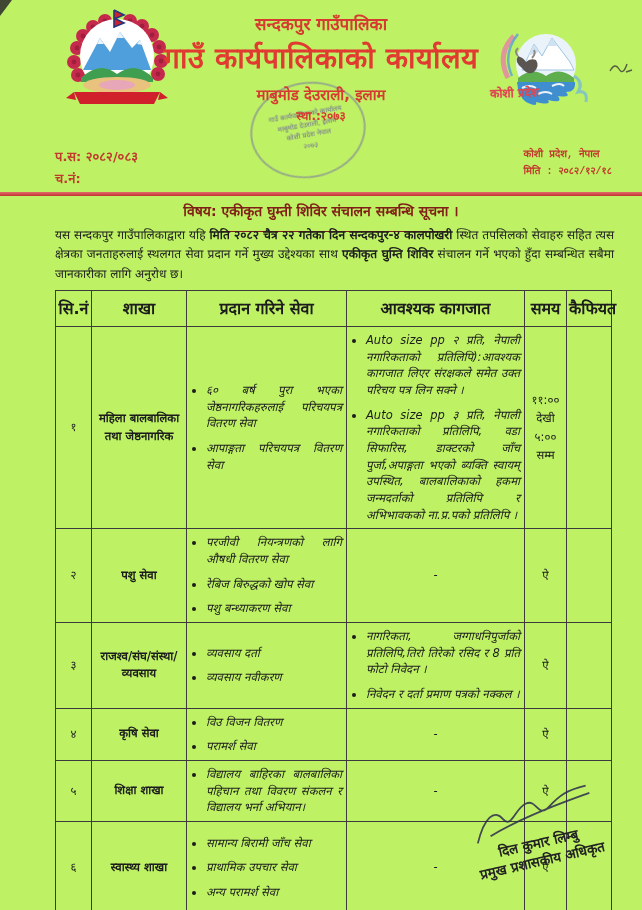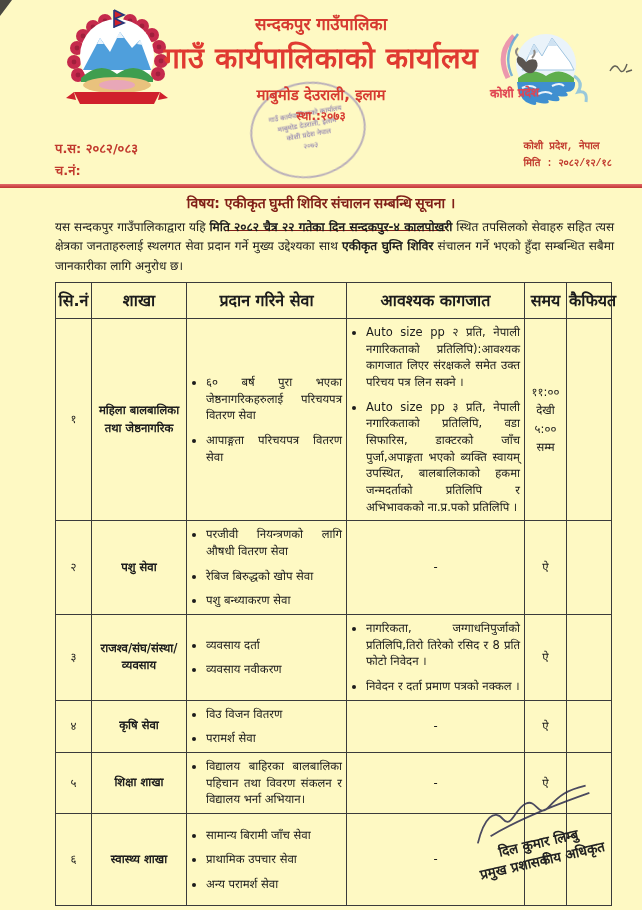--- a/index.html
+++ b/index.html
@@ -1,16 +1,16 @@
 <!DOCTYPE html>
 <html><head>
 <meta charset="utf-8">
 <style>
   html,body{margin:0;padding:0;background:#dedbd5;}
-  .page{position:relative;width:642px;height:910px;margin:0 auto;background:#fef9c3;overflow:hidden;
+  .page{position:relative;width:642px;height:910px;margin:0 auto;background:#bef264;overflow:hidden;
         font-family:"DejaVu Sans",sans-serif;color:#1c1c1c;}
   
   .corner-mark{position:absolute;left:0;top:0;width:12px;height:16px;background:#2a2a2a;
                clip-path:polygon(0 0,100% 0,55% 45%,0 100%);opacity:.85;}
   
   .letterhead{position:relative;height:130px;}
   .emblem-left{position:absolute;left:50px;top:8px;width:128px;height:102px;}
   .head-center{position:absolute;left:150px;right:150px;top:12px;text-align:center;}
   .muni{font-size:17px;font-weight:bold;color:#d63a30;}
   .office{font-size:29px;font-weight:bold;color:#e03a31;letter-spacing:.5px;margin-top:2px;}
@@ -20,43 +20,43 @@
   .koshi-label{position:absolute;left:2px;top:58px;font-size:12px;font-weight:bold;color:#e04552;
                text-shadow:0 0 1px rgba(224,69,82,.4);transform:rotate(-2deg);}
   .ink-mark-tr{position:absolute;right:8px;top:58px;}
   
   .stamp{position:absolute;left:250px;top:82px;width:112px;height:92px;border:2px solid rgba(104,86,176,.45);
          border-radius:50%;transform:rotate(-10deg);display:flex;flex-direction:column;justify-content:center;
          align-items:center;color:rgba(92,74,168,.8);font-size:7px;line-height:1.5;text-align:center;
          filter:blur(.4px);z-index:1;pointer-events:none;}
   .head-center{z-index:2;}
   
-  .refrow{display:flex;justify-content:space-between;padding:2px 30px 0 55px;margin-top:6px;}
+  .refrow{display:flex;justify-content:space-between;padding:2px 30px 0 55px;margin-top:14px;}
   .refrow .blk{line-height:1.7;}
   .ref-left{color:#c13a2e;font-weight:bold;font-size:13px;}
   .ref-right{color:#c13a2e;font-weight:bold;font-size:10px;text-align:left;font-family:Liberation Mono, monospace;}
   .redline{height:4px;margin-top:2px;background:linear-gradient(#e26a6a,#c23434);}
   
   .subject{text-align:center;margin-top:5px;font-size:14px;font-weight:bold;color:#801f17;}
-  .subject .u{border-bottom:1.6px solid #801f17;padding-bottom:19px;font-family:Liberation Serif, serif;}
+  .subject .u{border-bottom:1.6px solid #801f17;padding-bottom:12px;}
   
   .bodytext{margin:6px 28px 0 55px;font-size:12px;line-height:1.6;text-align:justify;}
   .tapasil{margin:2px 28px 0 55px;font-size:12.5px;font-weight:600;}
   
   table.svc{border-collapse:collapse;margin:6px 0 0 55px;width:556px;table-layout:fixed;
             font-size:11.5px;line-height:1.45;}
   table.svc th,table.svc td{border:1px solid #3b3b3b;padding:3px 4px;vertical-align:middle;}
   table.svc th{font-size:16px;font-weight:bold;padding:6px 2px;}
   td.c-sn{text-align:center;}
   td.c-branch{text-align:center;font-weight:bold;line-height:1.55;margin-top:23px;}
   td.c-serv,td.c-docs{vertical-align:top;}
   td.c-docs.dash{text-align:center;vertical-align:middle;}
   td.c-time{text-align:center;line-height:1.6;}
   table.svc ul{margin:2px 0;padding-left:15px;}
-  table.svc li{margin:0 0 8px;text-align:justify;}
+  table.svc li{margin:0 0 8px;text-align:justify;font-style:italic;}
   table.svc li:last-child{margin-bottom:0;}
   tbody tr:nth-child(1){height:152px;}
   tbody tr:nth-child(2){height:80px;}
   tbody tr:nth-child(3){height:64px;}
   tbody tr:nth-child(4){height:48px;}
   tbody tr:nth-child(5){height:56px;}
   tbody tr:nth-child(6){height:92px;}
   
   .sigblock{position:absolute;right:6px;top:796px;width:200px;text-align:center;transform:rotate(-13deg);}
   .signame{font-size:13.5px;font-weight:bold;color:#222;}

